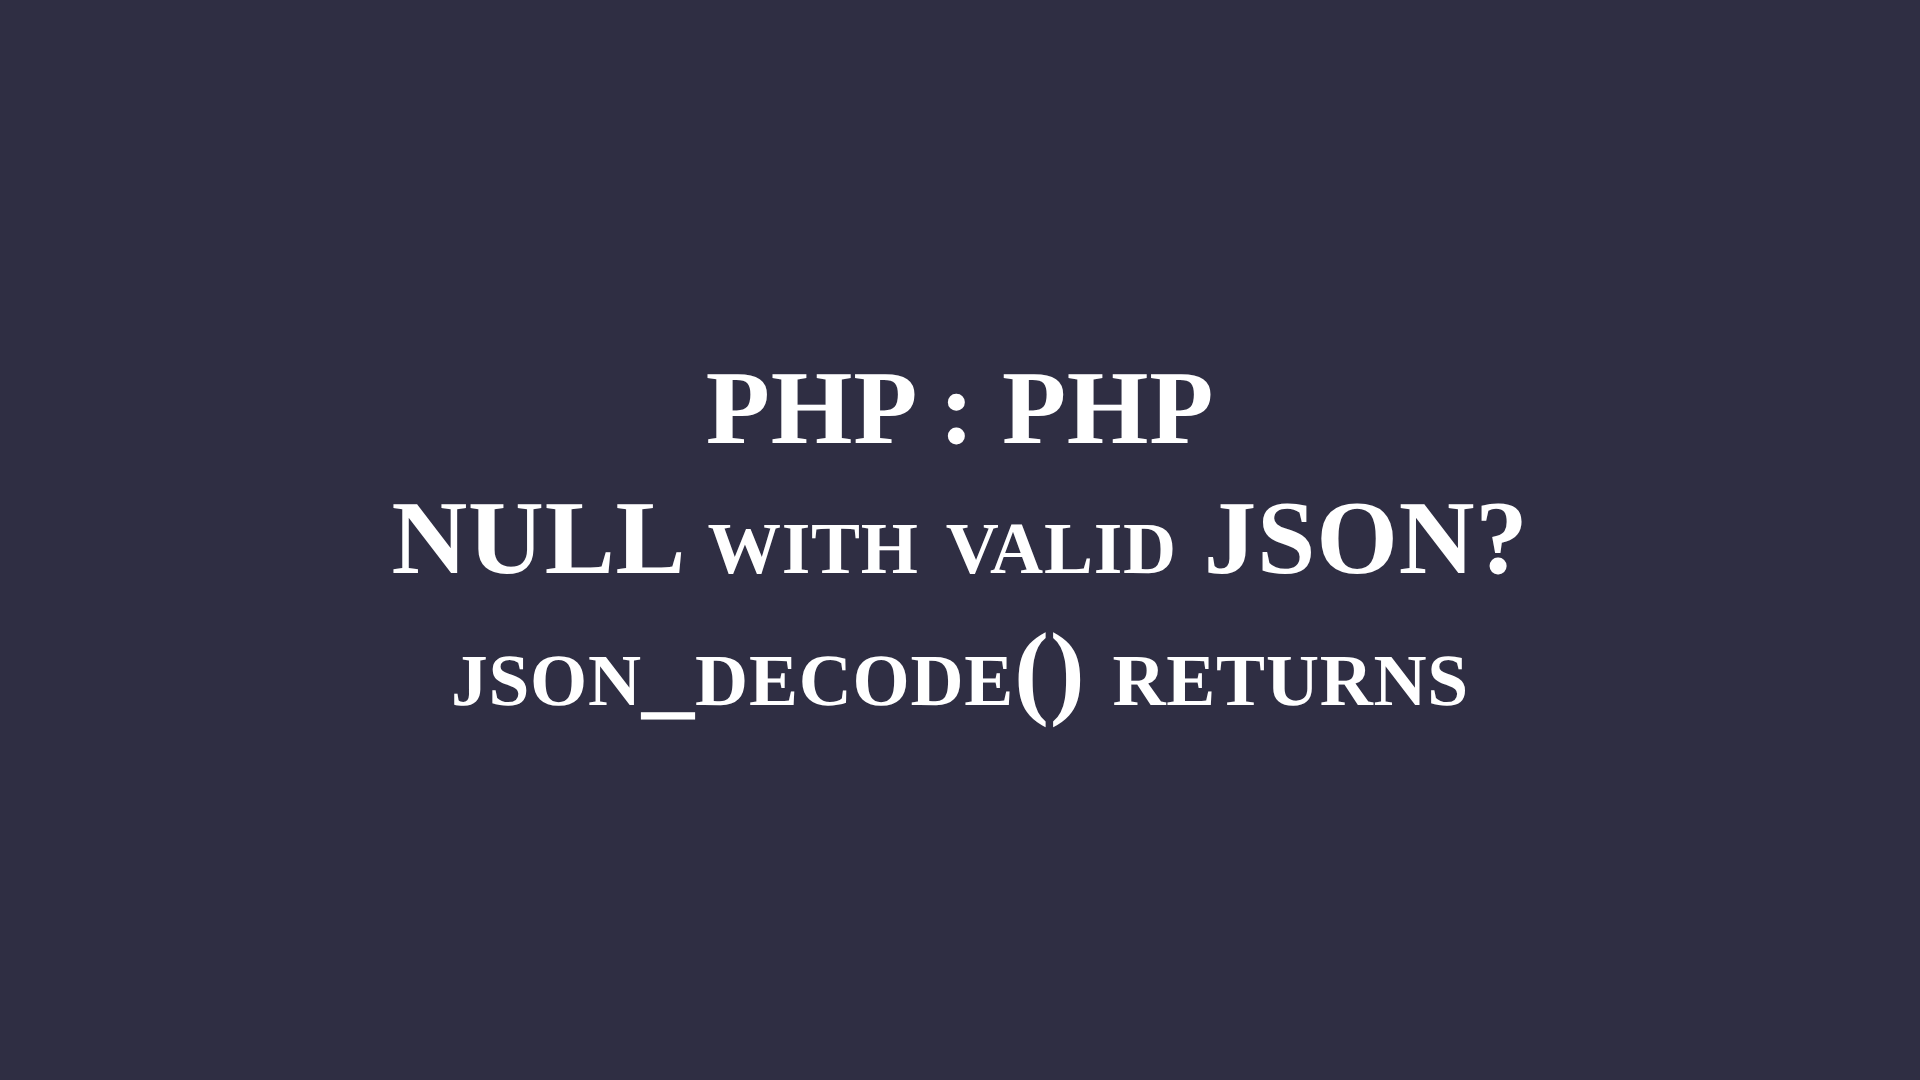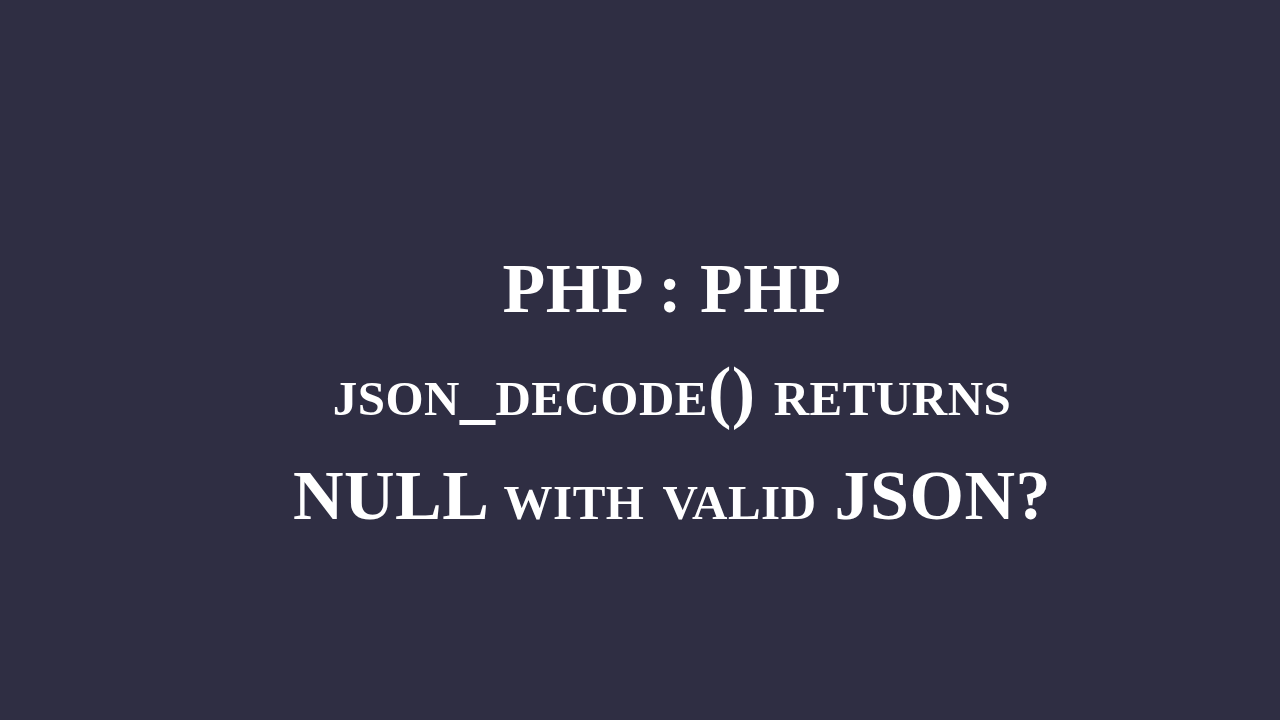--- a/index.html
+++ b/index.html
@@ -1,16 +1,16 @@
 <!DOCTYPE html>
 <html><head>
   <meta charset="utf-8">
   <style>
     * {
-      margin: 16px;
+      margin: 0;
       padding: 0;
       box-sizing: border-box;
     }
     body {
       width: 1280px;
       height: 720px;
       background-color: #2f2e43;
       display: flex;
       align-items: center;
       justify-content: center;
@@ -28,15 +28,15 @@
       font-size: 70px;
       line-height: 1.25;
       letter-spacing: 0.5px;
     }
   </style>
 </head>
 <body>
 
 <div class="title-container">
   <div class="title-text">PHP : PHP</div>
+  <div class="title-text">NULL with valid JSON?</div>
   <div class="title-text">json_decode() returns</div>
-  <div class="title-text">NULL with valid JSON?</div>
 </div>
 
 </body></html>

